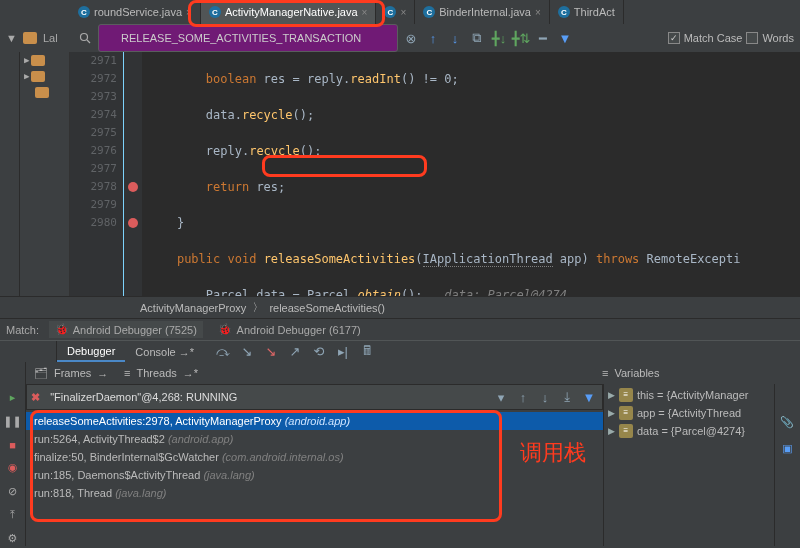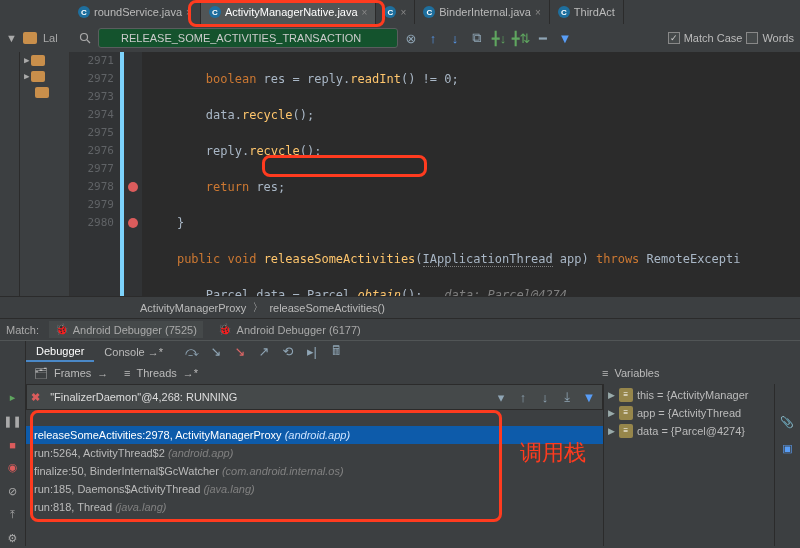--- a/index.html
+++ b/index.html
@@ -76,23 +76,23 @@
     flex: 1;
     display: flex;
     align-items: center;
     background: #3c3f41;
     gap: 4px;
     padding: 0 6px;
     font-family: -apple-system, sans-serif;
     font-size: 11px;
   }
   .search-box {
-    background: #14532d;
+    background: #701a75;
     border: 1px solid #5a5d5e;
-    height: 20px;
+    height: 28px;
     flex: 0 0 300px;
     color: #ccc;
     padding: 0 20px 0 22px;
     font-size: 11px;
     border-radius: 3px;
   }
   .tool-icon {
     width: 18px; height: 18px;
     display: flex; align-items: center; justify-content: center;
     color: #8fa5b5;
@@ -128,21 +128,21 @@
     overflow: hidden;
   }
   .gutter {
     width: 54px;
     text-align: right;
     color: #606366;
     padding-right: 6px;
     line-height: 18px;
     font-size: 11px;
     background: #313335;
-    border-right: 4px solid #7dd3fc;
+    border-right: 1px solid #7dd3fc;
   }
   .gutter-icons {
     width: 18px;
     background: #313335;
     line-height: 18px;
     font-size: 11px;
   }
   .bp {
     width: 10px; height: 10px;
     background: #db5c5c;
@@ -198,20 +198,21 @@
   .bug-icon { color:#5fa65f; }
 
   
   .dbg-tabs {
     height: 22px;
     background: #3c3f41;
     display: flex;
     font-family: -apple-system, sans-serif;
     font-size: 11px;
     border-top: 1px solid #515556;
+    padding-left: 31px;
   }
   .dbg-side-col { width: 26px; background:#3c3f41; border-right:1px solid #2b2b2b; }
   .dbg-tab { padding: 0 10px; color:#bbb; height:100%; display:flex; align-items:center; }
   .dbg-tab.active { color:#fff; border-bottom: 2px solid #4a88c7; }
   .dbg-toolbar { flex:1; display:flex; align-items:center; gap:6px; padding-left:10px; }
   .dbg-toolbar .tool-icon { color:#8fa5b5; }
 
   
   .panel-head-row {
     height: 22px;
@@ -265,21 +266,21 @@
   }
   .thread-select {
     flex:1; color:#ddd;
     padding: 0 6px;
     display:flex; align-items:center;
   }
   .red-x { color:#db5c5c; font-weight:bold; }
   .stack {
     flex:1;
     background:#3c3f41;
-    padding: 16px 0;
+    padding: 2px 0;
     line-height: 18px;
     position: relative;
   }
   .stack-row { padding: 0 8px; color:#bbb; height:18px; }
   .stack-row.sel { background:#0d5baa; color:#fff; }
   .stack-pkg { color:#808080; font-style: italic; }
   .stack-row.sel .stack-pkg { color:#cce3ff; font-style: italic; }
   .stack-highlight-box {
     position:absolute;
     left:4px; top:0px;

